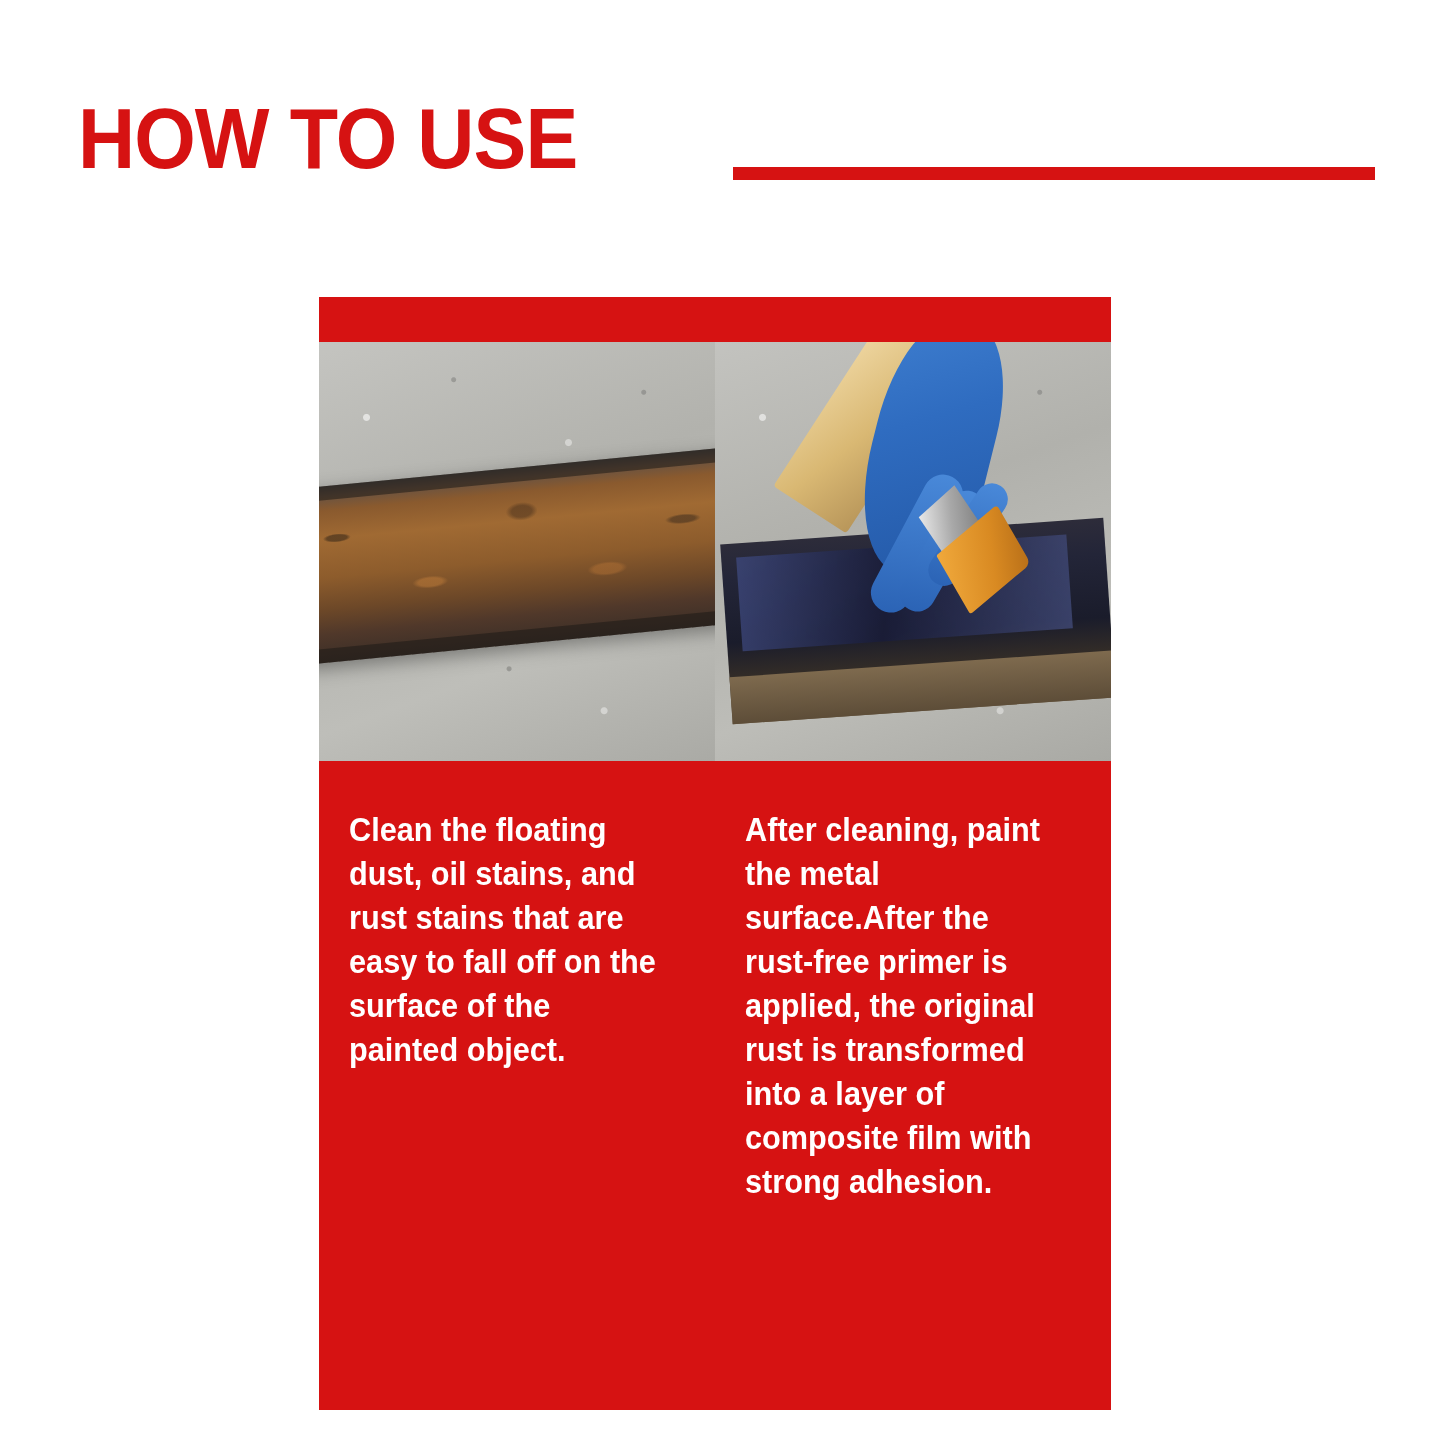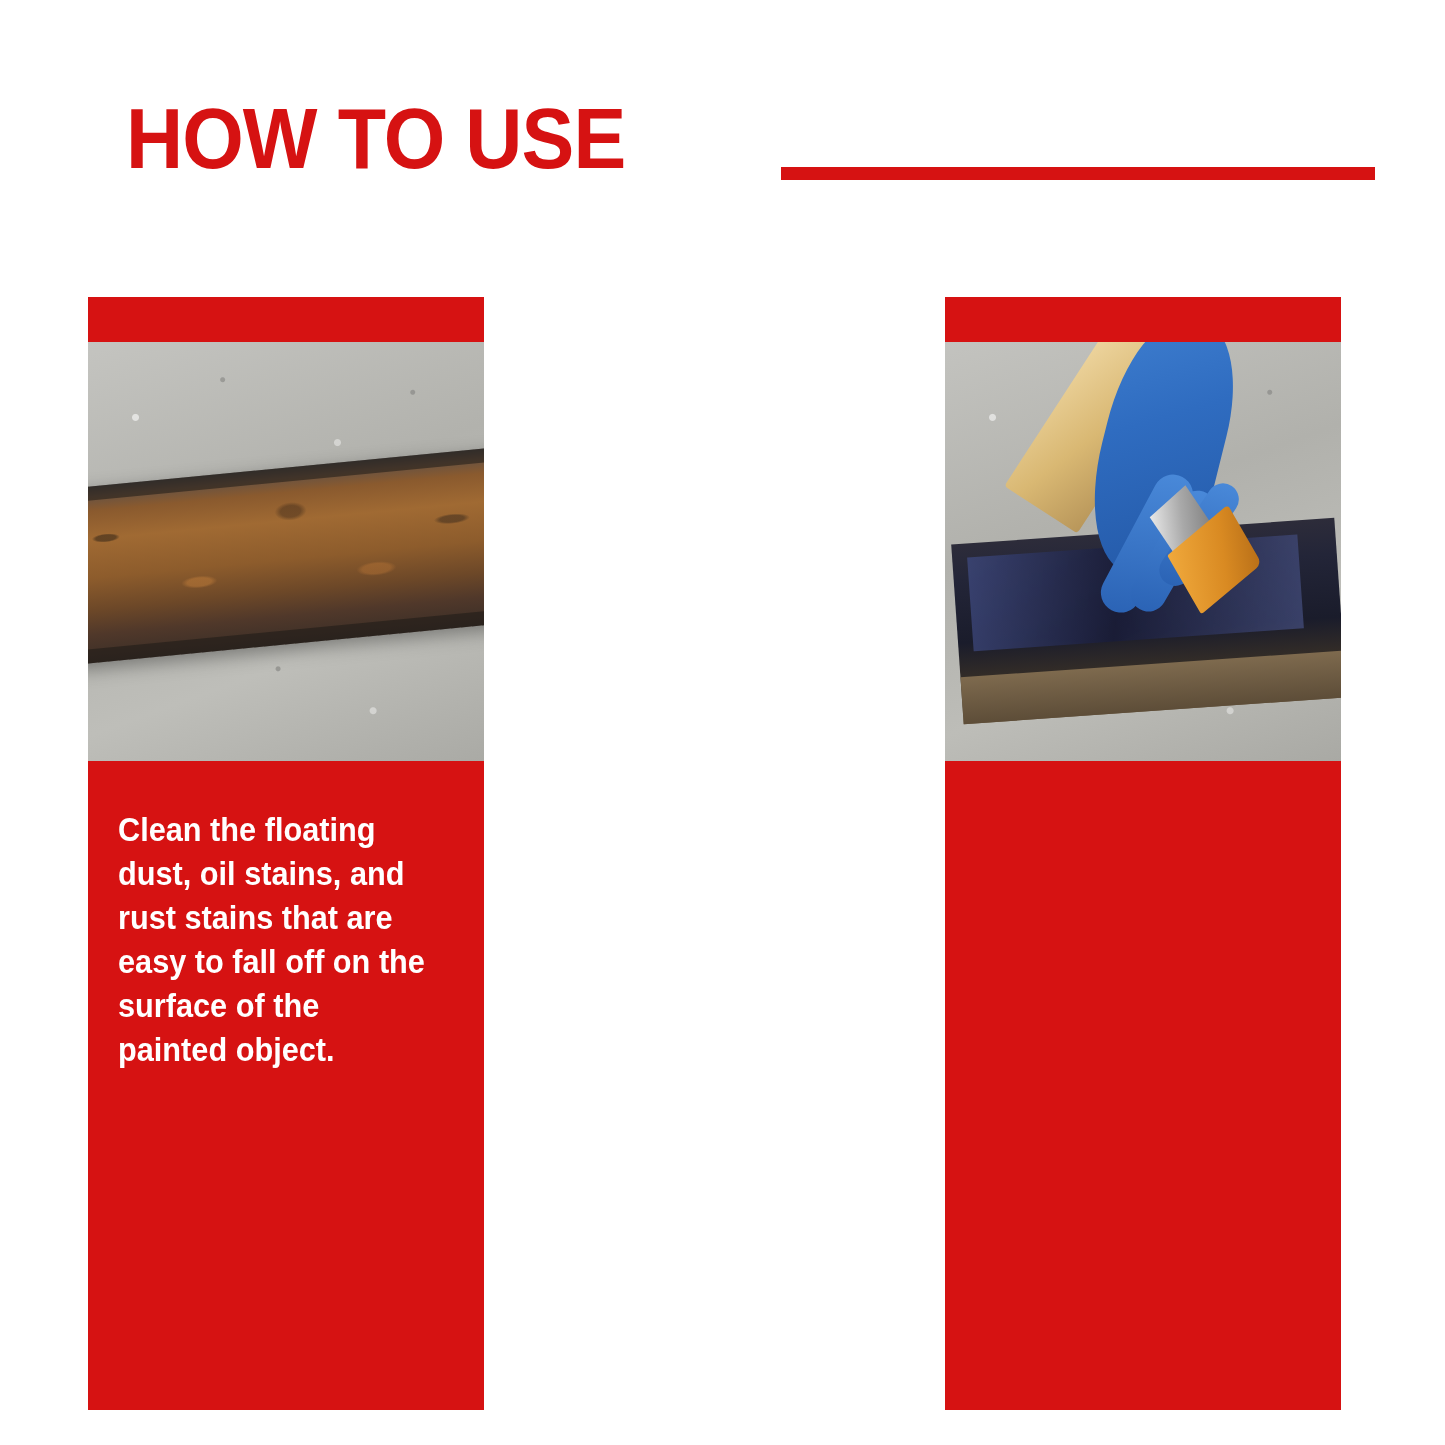--- a/index.html
+++ b/index.html
@@ -21,21 +21,20 @@
     background: #ffffff;
   }
 
   
   .header {
     position: absolute;
     left: 78px;
     top: 95px;
     right: 70px;
     height: 115px;
-    margin-left: 48px;
   }
   .header-title {
     font-family: "Liberation Sans", sans-serif;
     font-weight: bold;
     font-size: 86px;
     line-height: 86px;
     letter-spacing: -1px;
     color: #d61212;
     transform: scaleX(0.92);
     transform-origin: left top;
@@ -54,21 +53,21 @@
   }
 
   
   .columns {
     position: absolute;
     left: 88px;
     top: 297px;
     width: 1253px;
     height: 1113px;
     display: flex;
-    justify-content: space-between;
+    justify-content: center;
   }
   .card {
     width: 396px;
     height: 100%;
     display: flex;
     flex-direction: column;
     background: #d61212;
   }
   .card-topbar {
     height: 45px;
@@ -285,17 +284,20 @@
           <div class="beam2-face"></div>
         </div>
         <div class="brush-handle"></div>
         <div class="hand"></div>
         <div class="finger f1"></div>
         <div class="finger f2"></div>
         <div class="finger f3"></div>
         <div class="brush-ferrule"></div>
         <div class="brush-bristles"></div>
       </div>
+      <div class="card-caption">
+        <div class="caption-text">After cleaning, paint the metal surface.After the rust-free primer is applied, the original rust is transformed into a layer of composite film with strong adhesion.</div>
+      </div>
     </div>
 
 
   </div>
 </div>
 
 </body></html>

